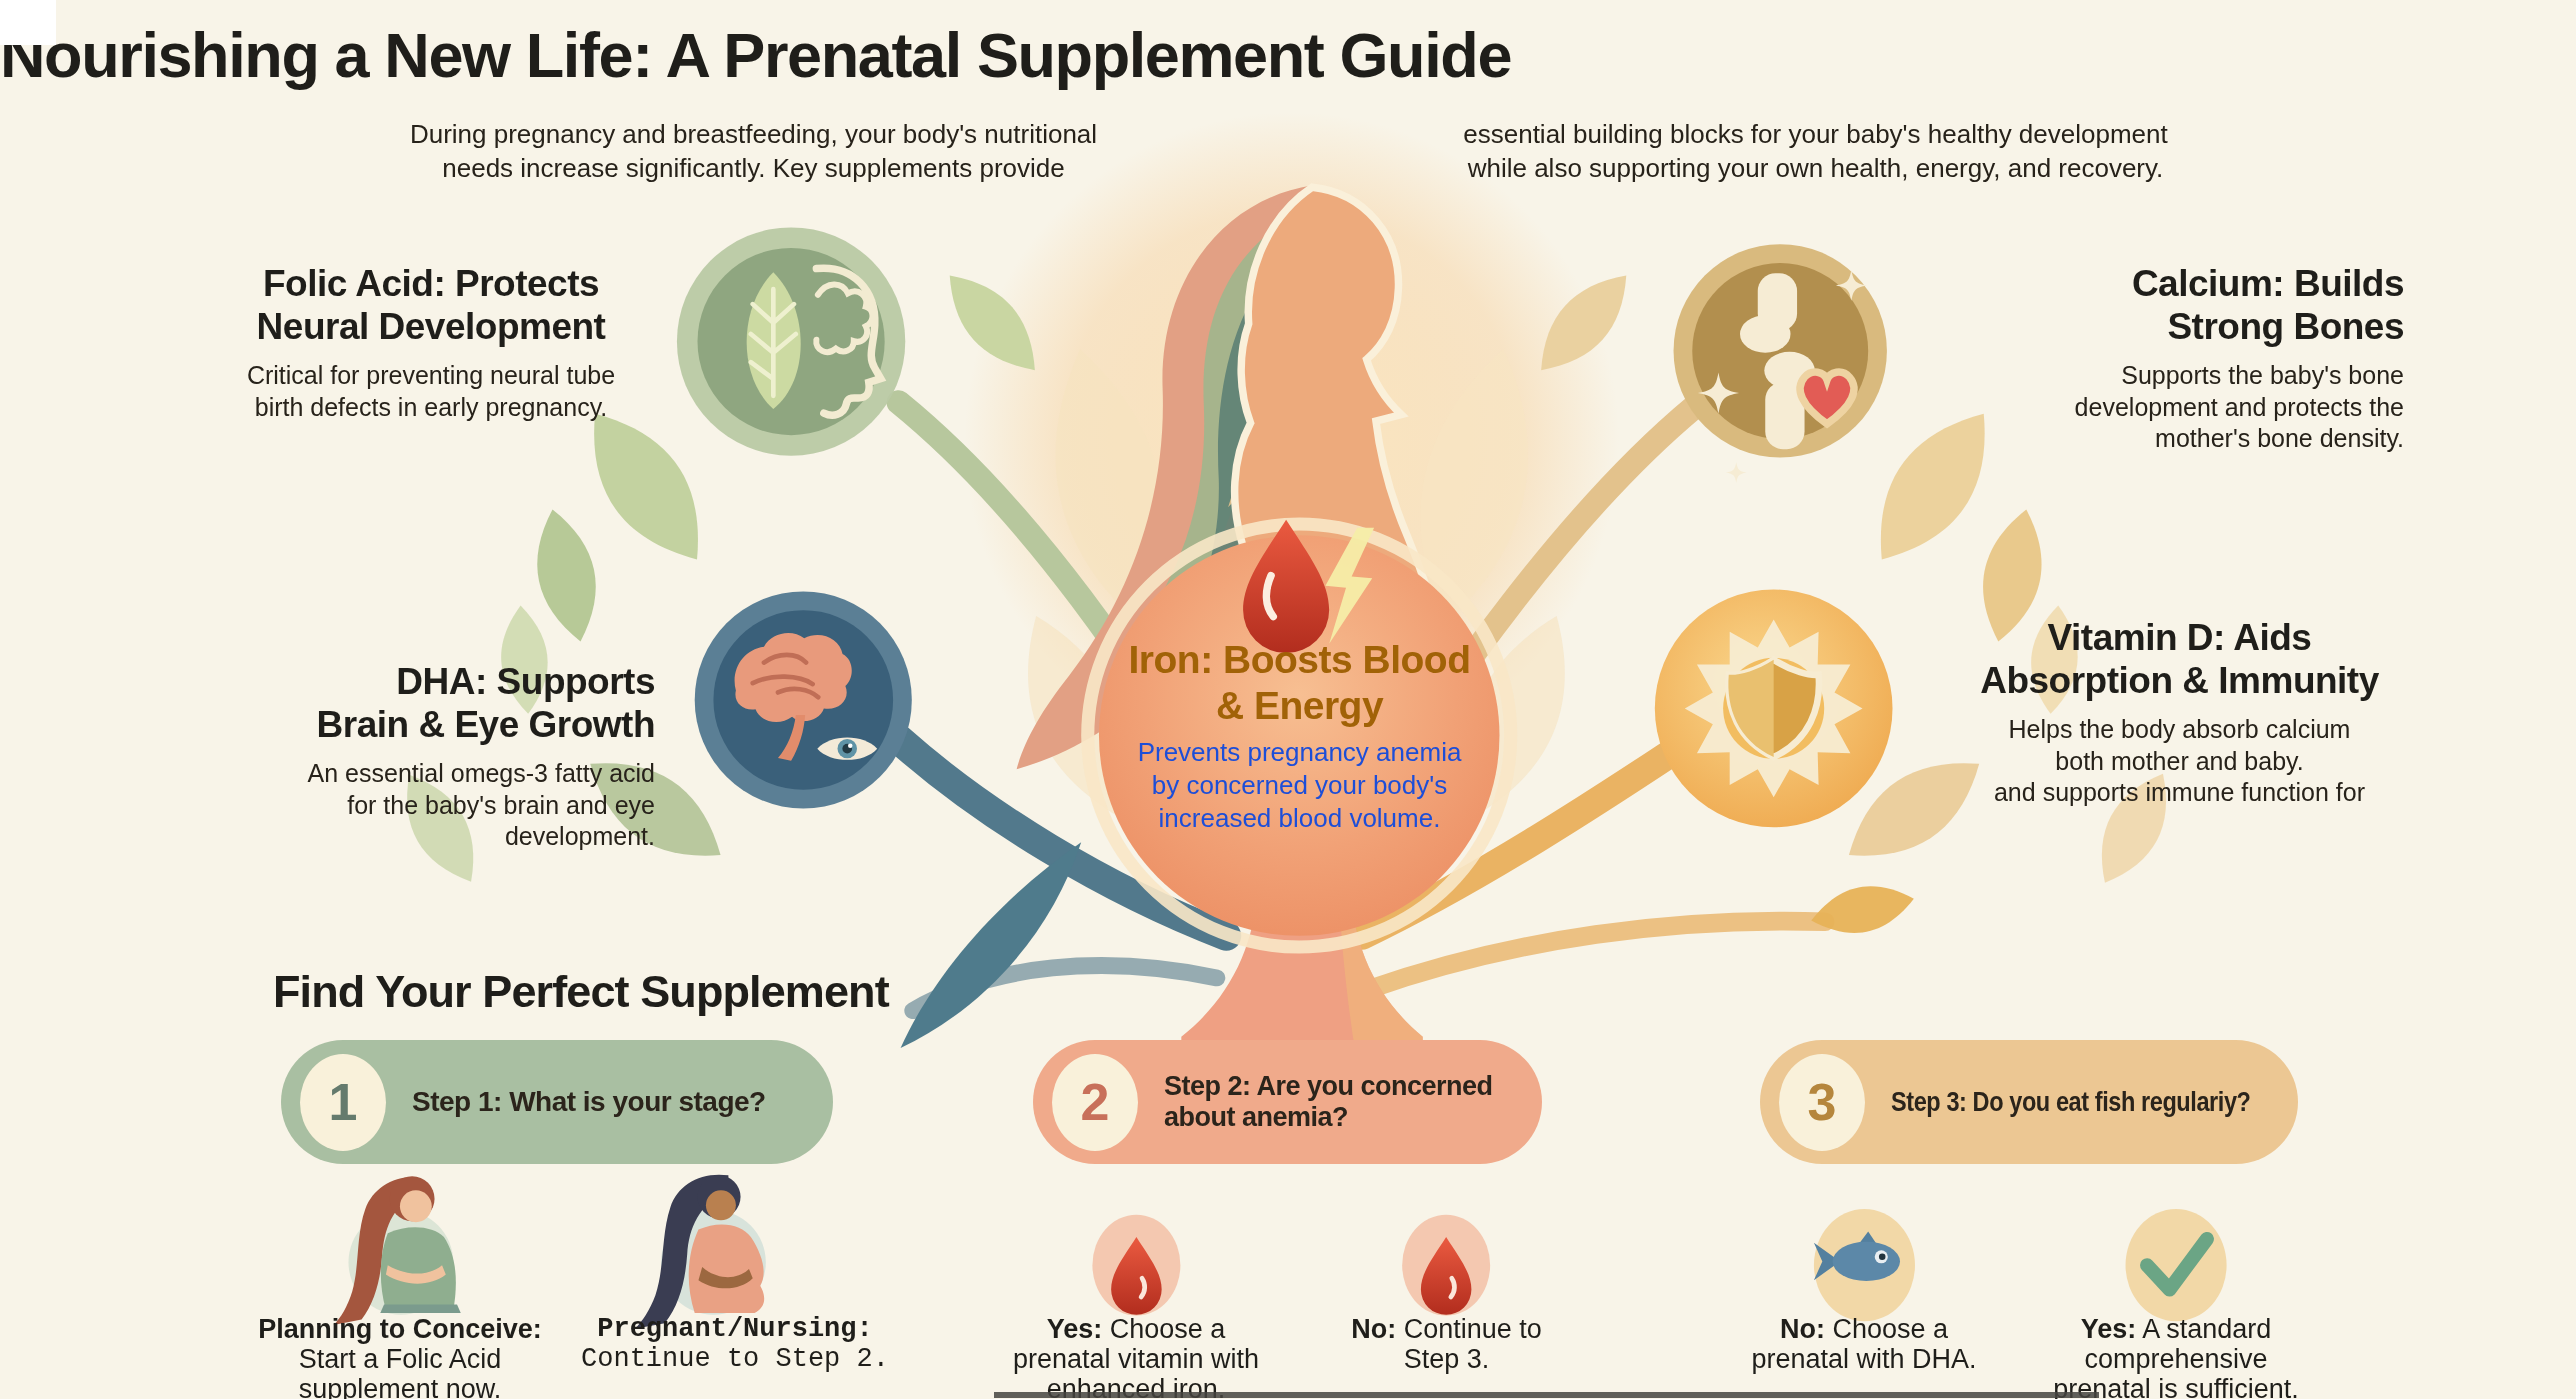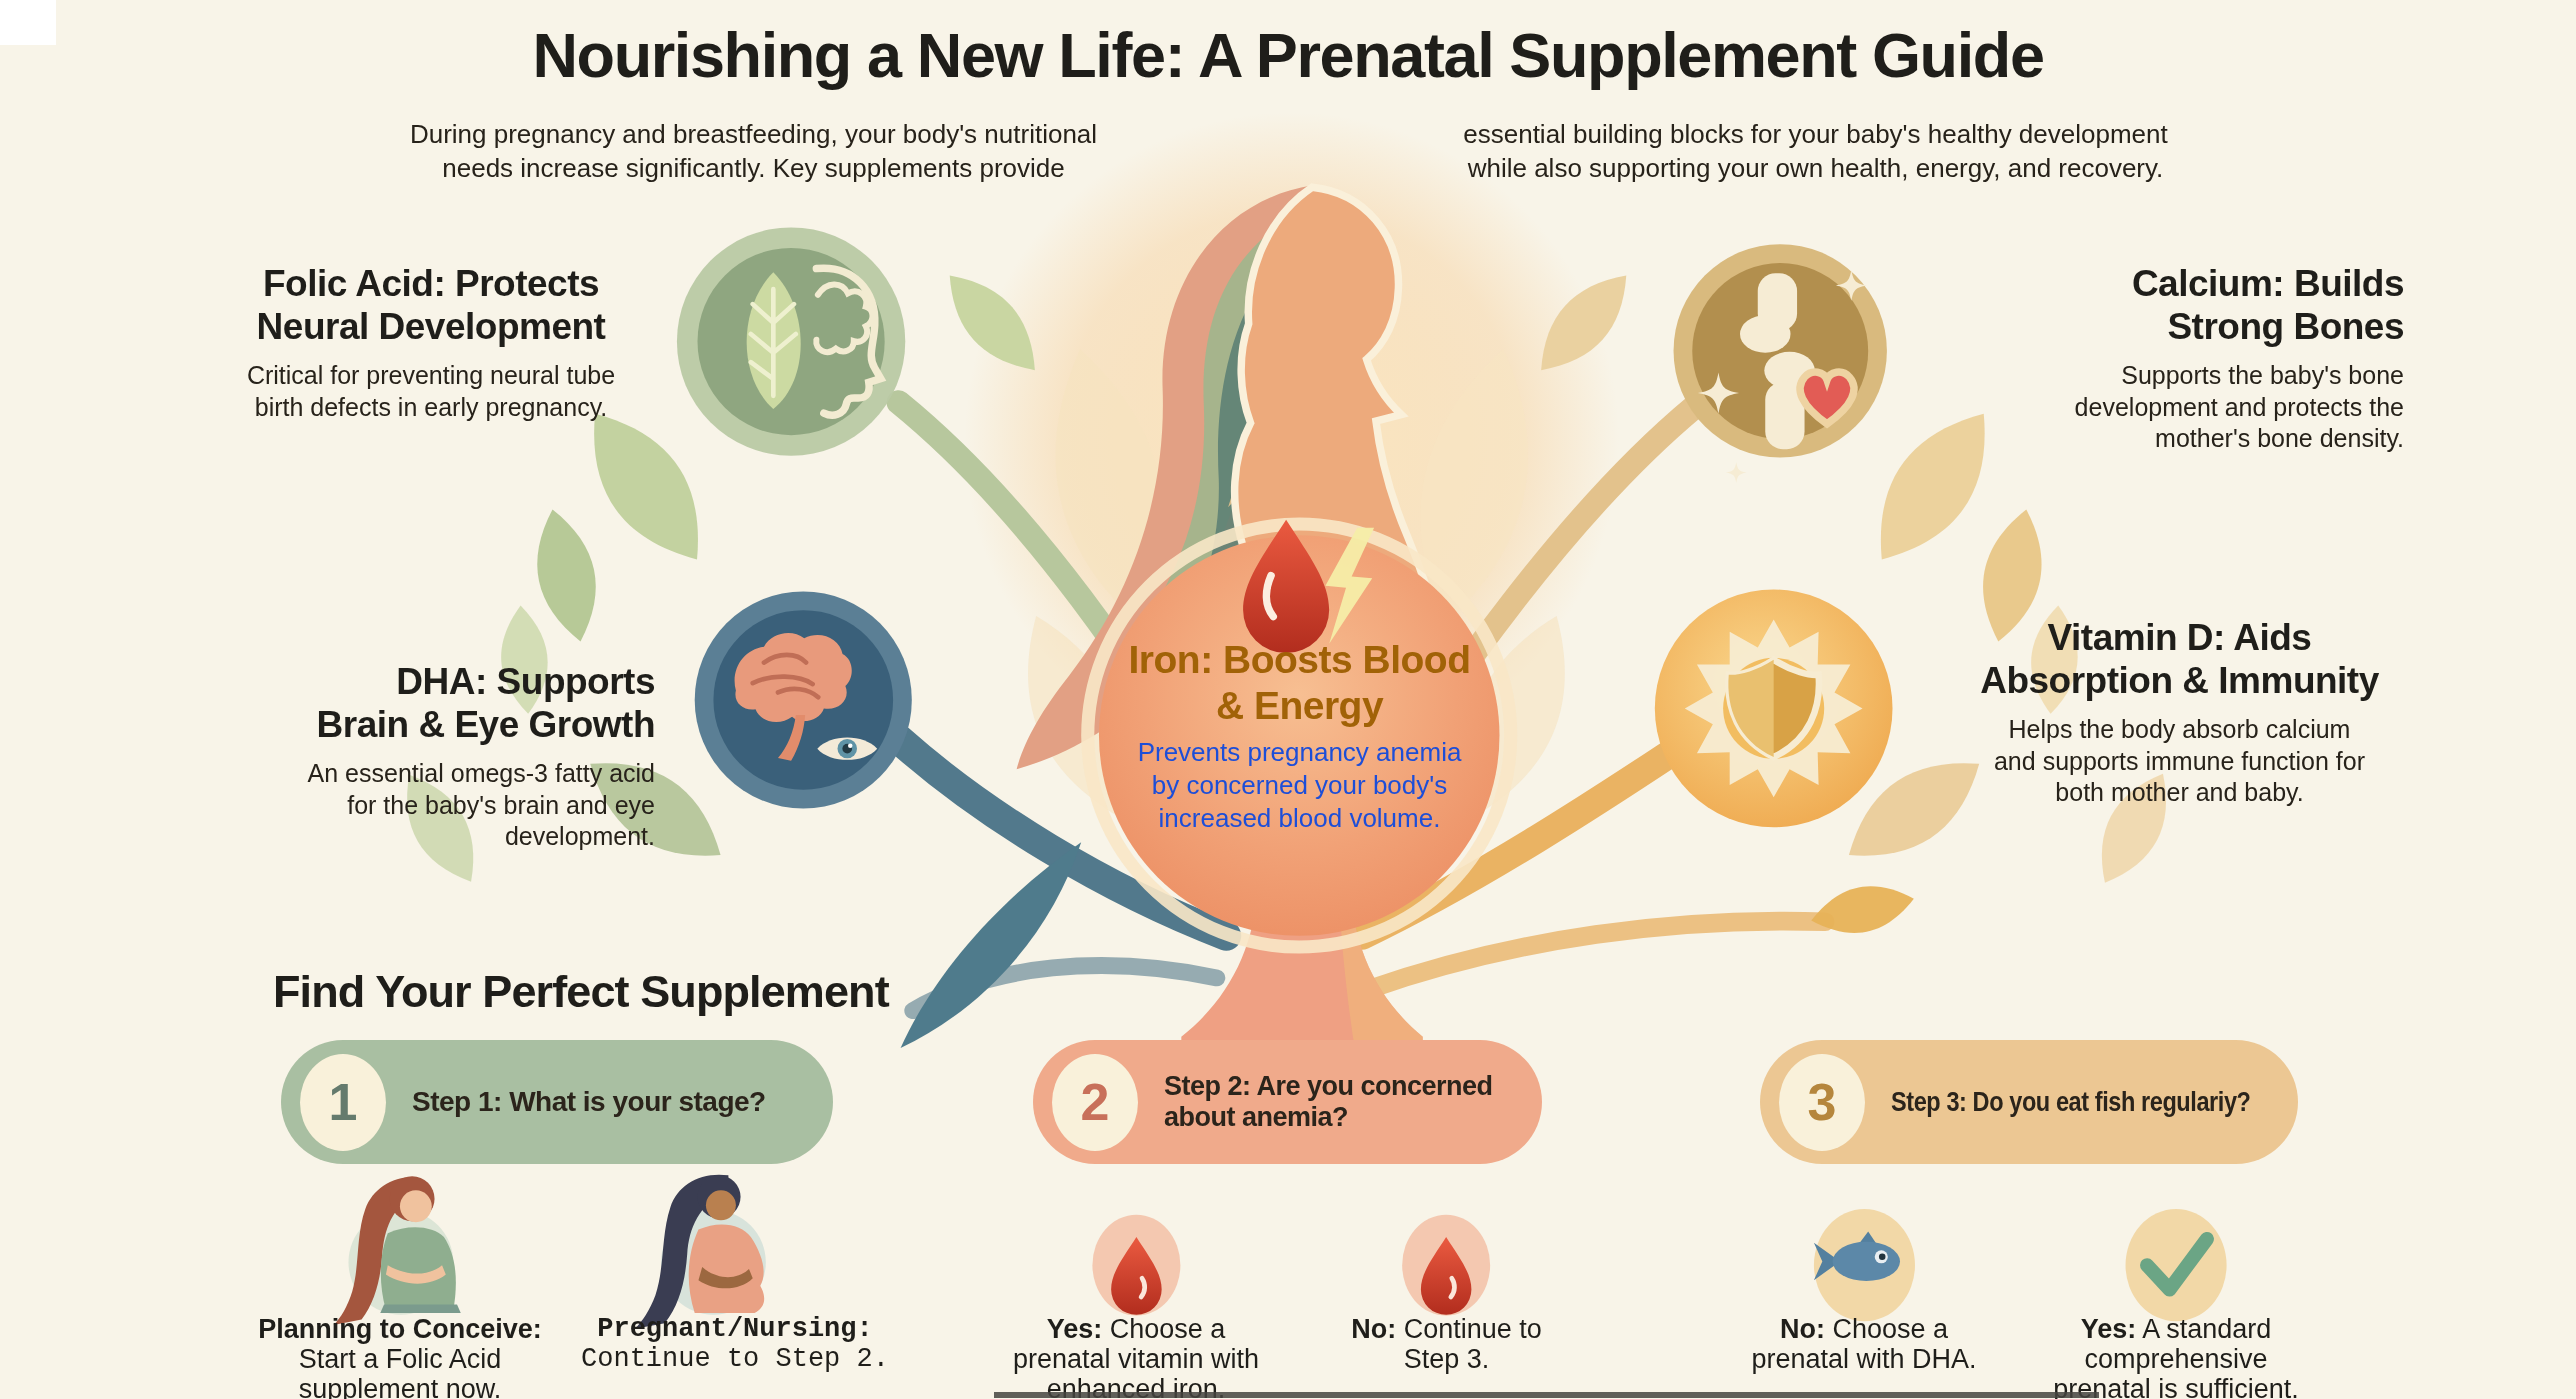--- a/index.html
+++ b/index.html
@@ -2,21 +2,21 @@
 <html style="font-size:15px"><head>
 <meta charset="utf-8">
 <style>
   html,body{margin:0;padding:0;background:#dedad0;}
   .canvas{
     position:relative;width:2576px;height:1399px;background:#f8f4e8;
     font-family:"Liberation Sans",sans-serif;color:#262119;overflow:hidden;
   }
   #art{position:absolute;left:0;top:0;width:2576px;height:1399px;}
   .title{
-    position:absolute;top:19px;left:0;width:100%;text-align:center;
+    position:absolute;top:19px;left:0;width:100%;text-align:left;
     font-size:63px;font-weight:800;letter-spacing:-1.4px;color:#1f1e1a;
   }
   .intro{position:absolute;top:118px;font-size:26px;font-weight:400;line-height:1.3;text-align:center;color:#27221a;}
   .intro-left{left:309px;width:889px;}
   .intro-right{left:1357px;width:917px;}
   .sup{position:absolute;}
   .sup-title{font-size:37px;font-weight:700;line-height:1.17;letter-spacing:-0.5px;color:#1f1e1a;}
   .sup-body{font-size:25px;line-height:1.27;margin-top:11.2px;color:#27221a;}
   .folic{left:197px;width:468px;top:262px;text-align:center;}
   .calcium{left:1936px;width:468px;top:262px;text-align:right;}
@@ -295,22 +295,22 @@
     </div>
   </div>
 
   <div class="sup vitd">
     <div class="sup-title">
       <div>Vitamin D: Aids</div>
       <div>Absorption &amp; Immunity</div>
     </div>
     <div class="sup-body">
       <div>Helps the body absorb calcium</div>
+      <div>both mother and baby.</div>
       <div>and supports immune function for</div>
-      <div>both mother and baby.</div>
     </div>
   </div>
 
   <div class="sup iron">
     <div class="sup-title">
       <div>Iron: Boosts Blood</div>
       <div>&amp; Energy</div>
     </div>
     <div class="sup-body">
       <div>Prevents pregnancy anemia</div>

